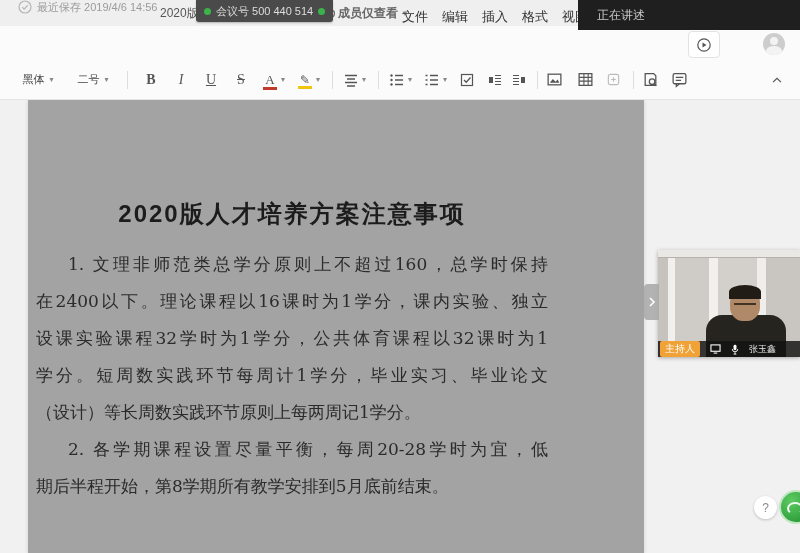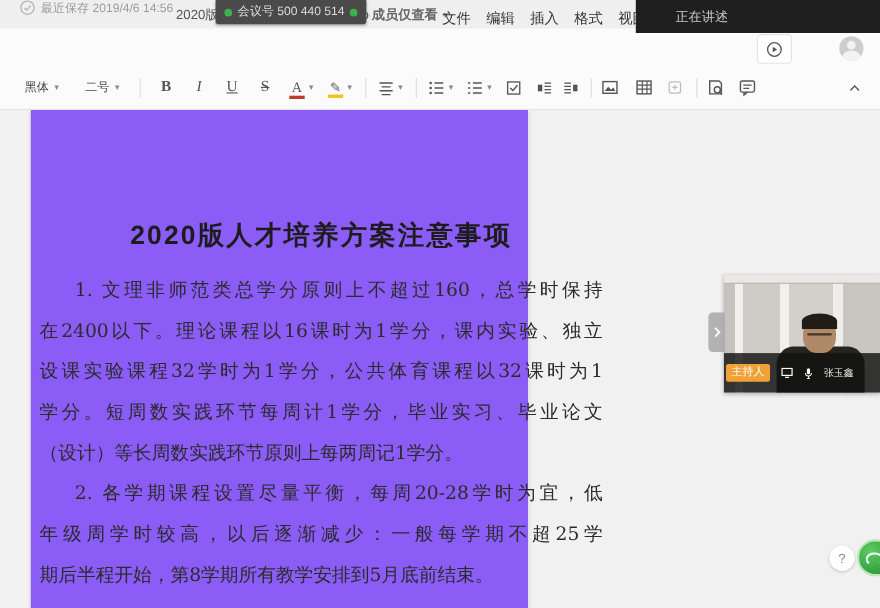--- a/index.html
+++ b/index.html
@@ -13,21 +13,21 @@
        font-size:12px;color:#555;}
   .meeting-tooltip{left:196px;top:0;height:20px;background:#4a4a4a;border-radius:0 0 3px 3px;
        color:#ddd;font-size:11px;line-height:20px;padding:1px 8px;display:flex;align-items:center;gap:5px;
        box-shadow:0 1px 2px rgba(0,0,0,.25);}
   .green-dot{width:7px;height:7px;border-radius:50%;background:#3cb34a;display:inline-block;}
   .view-mode{left:338px;top:5px;font-size:12px;color:#666;display:flex;align-items:center;gap:3px;font-weight:bold;}
   .caret{font-size:8px;color:#888;line-height:1;}
 
   
   .speaking-banner{left:578px;top:0;width:222px;height:30px;background:#1f1f1f;color:#c9c9c9;
-       font-size:12px;line-height:30px;padding-left:36px;box-sizing:border-box;z-index:30;}
+       font-size:12px;line-height:30px;padding-left:19px;box-sizing:border-box;z-index:30;}
 
   
   .menu-bar{left:0;top:26px;width:800px;height:34px;background:#fbfbfb;}
   .save-status{left:18px;top:0;height:34px;display:flex;gap:5px;
        font-size:11px;color:#9b9b9b;}
   .menus{left:402px;top:0;height:34px;display:flex;align-items:center;gap:14px;font-size:13px;color:#333;}
   .menu-item{cursor:default;white-space:nowrap;}
   .play-btn{left:688px;top:31px;width:30px;height:25px;border:1px solid #e2e2e2;border-radius:4px;
        background:#fff;display:flex;align-items:center;justify-content:center;}
   .avatar{left:763px;top:33px;width:22px;height:22px;border-radius:50%;background:#cdcdcd;overflow:hidden;}
@@ -45,21 +45,21 @@
   .color-a{position:relative;width:16px;text-align:center;font-size:13px;font-family:"Liberation Serif",serif;}
   .color-a .bar{position:absolute;left:1px;bottom:-2px;width:14px;height:3px;background:#c0392b;}
   .hl-pen{position:relative;width:16px;text-align:center;font-size:12px;}
   .hl-pen .bar{position:absolute;left:1px;bottom:-2px;width:14px;height:3px;background:#f1c40f;}
   .disabled{opacity:.38;}
   .spacer{flex:1;}
   svg{display:block;}
 
   
   .doc-area{left:0;top:100px;width:800px;height:453px;background:#f1f1f1;}
-  .page{position:absolute;left:28px;top:0;width:452px;height:453px;background:#8b5cf6;
+  .page{position:absolute;left:28px;top:0;width:616px;height:453px;background:#a3a3a3;
        box-shadow:0 1px 4px rgba(0,0,0,.14);box-sizing:border-box;padding:0 16px 0 8px;}
   .doc-title{margin-top:98px;width:512px;text-align:center;font-size:24px;font-weight:bold;color:#1c1c1c;
        letter-spacing:2px;font-family:"Liberation Sans","DejaVu Sans",sans-serif;}
   .doc-body{margin-top:16px;width:512px;font-family:"DejaVu Serif","Liberation Serif",serif;
        font-size:17px;color:#2b2b2b;}
   .line{line-height:37px;height:37px;white-space:nowrap;text-align:justify;text-align-last:justify;
        text-justify:inter-character;overflow:hidden;}
   .line.last{text-align-last:left;}
   .line.indent{text-indent:32px;}
 
@@ -73,21 +73,21 @@
                   #d3d0cc 42% 70%,#efeeeb 70% 76%,#c9c6c2 76% 100%);}
   .feed-topbar{position:absolute;left:0;top:0;width:100%;height:7px;background:#e9e8e5;border-bottom:1px solid #b5b2ae;}
   .person-body{position:absolute;left:48px;bottom:0;width:80px;height:42px;background:#26241f;
        border-radius:16px 16px 0 0;}
   .person-head{position:absolute;left:72px;bottom:36px;width:30px;height:34px;background:#b08968;
        border-radius:46% 46% 42% 42%;}
   .person-hair{position:absolute;left:71px;bottom:58px;width:32px;height:14px;background:#221c16;
        border-radius:50% 50% 0 0;}
   .person-glasses{position:absolute;left:76px;bottom:48px;width:22px;height:4px;
        border-top:2px solid rgba(40,30,20,.8);}
-  .video-bar{position:absolute;left:0;bottom:0;width:100%;height:36px;background:rgba(18,18,18,.82);
+  .video-bar{position:absolute;left:0;bottom:0;width:100%;height:16px;background:rgba(18,18,18,.82);
        display:flex;align-items:center;gap:10px;}
   .host-badge{margin-left:2px;height:16px;line-height:16px;padding:0 5px;background:#f0a236;color:#fff;
        font-size:10px;border-radius:2px;white-space:nowrap;}
   .participant-name{font-size:9px;color:#e8e8e8;white-space:nowrap;}
 
   
   .help-fab{left:754px;top:496px;width:23px;height:23px;border-radius:50%;background:#fff;
        box-shadow:0 1px 3px rgba(0,0,0,.2);display:flex;align-items:center;justify-content:center;
        font-size:12px;color:#8a8a8a;z-index:50;}
   .green-fab{left:779px;top:490px;width:34px;height:34px;border-radius:50%;
@@ -249,21 +249,20 @@
 <div class="abs doc-area">
   <div class="page">
     <div class="doc-title">2020版人才培养方案注意事项</div>
     <div class="doc-body">
       <div class="line indent">1. 文理非师范类总学分原则上不超过160，总学时保持</div>
       <div class="line">在2400以下。理论课程以16课时为1学分，课内实验、独立</div>
       <div class="line">设课实验课程32学时为1学分，公共体育课程以32课时为1</div>
       <div class="line">学分。短周数实践环节每周计1学分，毕业实习、毕业论文</div>
       <div class="line last">（设计）等长周数实践环节原则上每两周记1学分。</div>
       <div class="line indent">2. 各学期课程设置尽量平衡，每周20-28学时为宜，低</div>
-      <div class="line">年级周学时较高，以后逐渐减少：一般每学期不超25学</div>
       <div class="line last">期后半程开始，第8学期所有教学安排到5月底前结束。</div>
     </div>
   </div>
 </div>
 
 <div class="abs video-tab">
   <svg width="8" height="10" viewBox="0 0 8 10">
     <path d="M2 1 L6 5 L2 9" fill="none" stroke="#fff" stroke-width="1.6"></path>
   </svg>
 </div>

